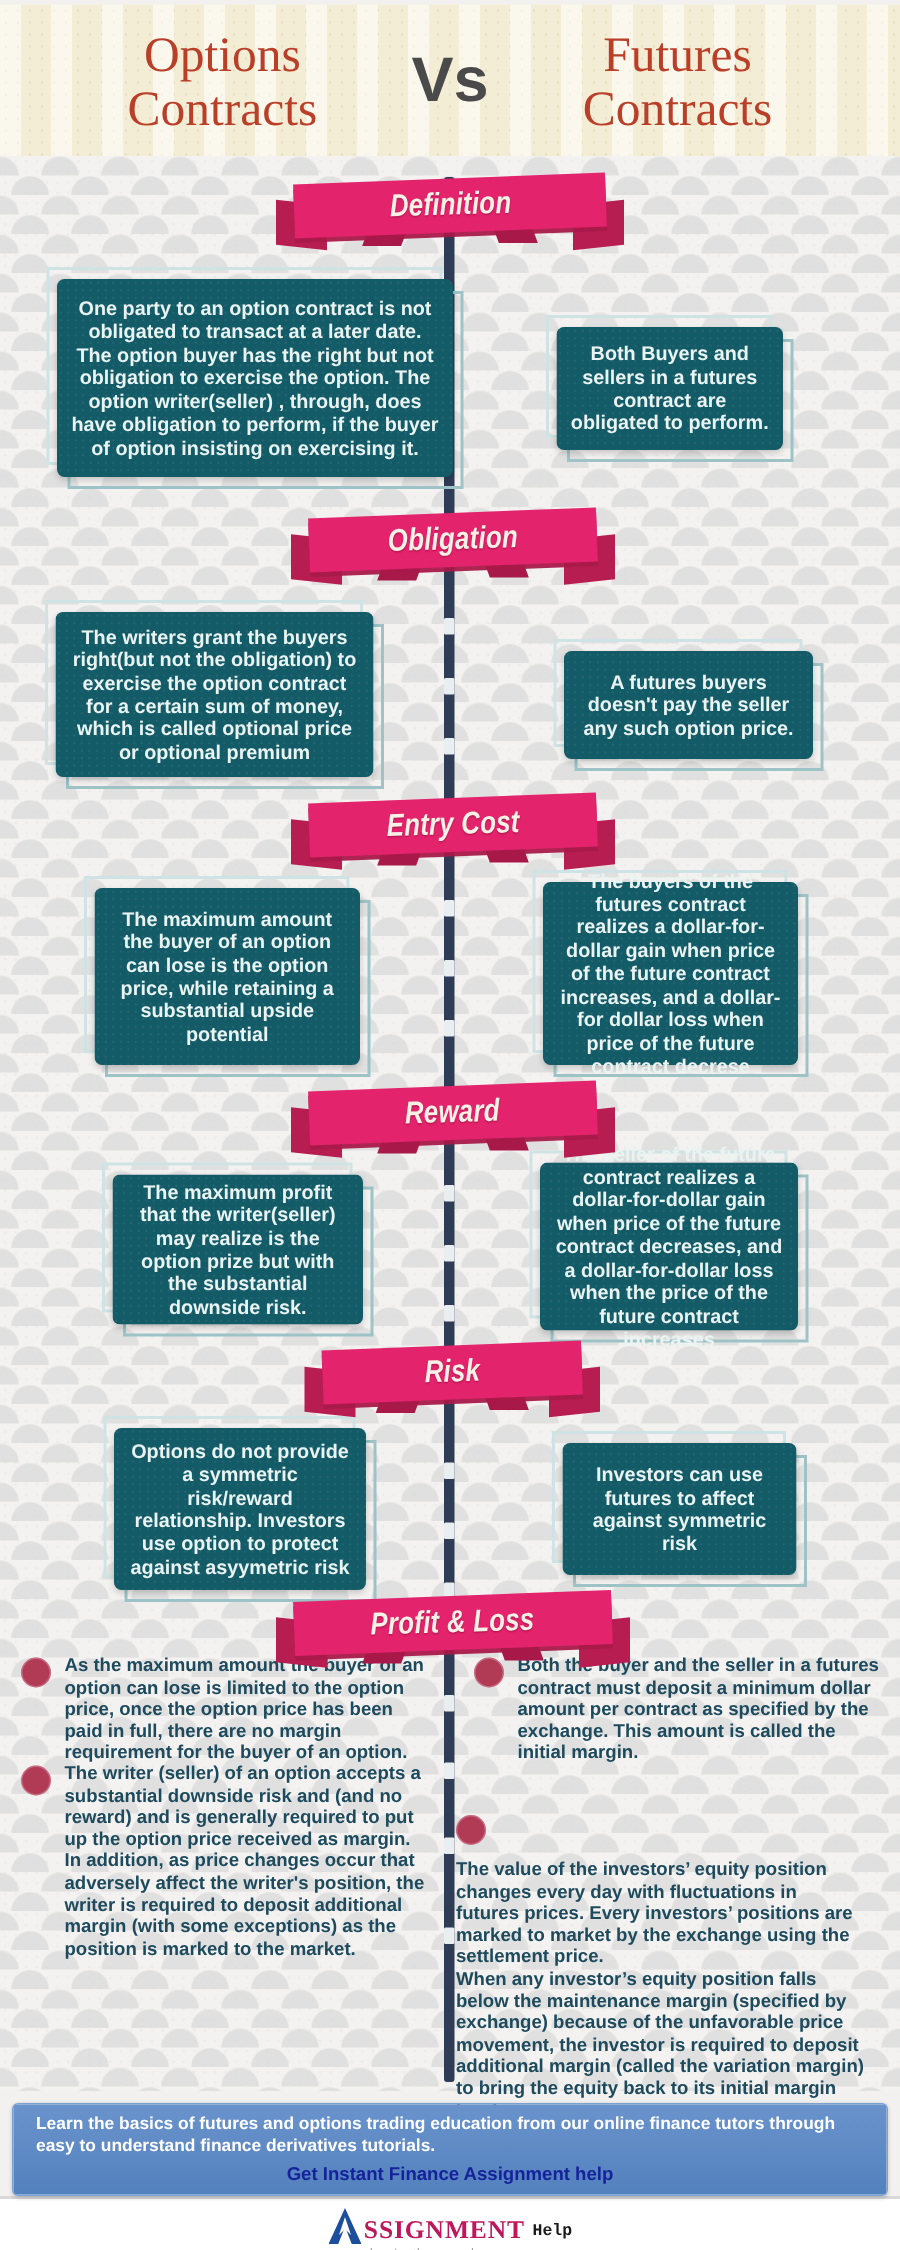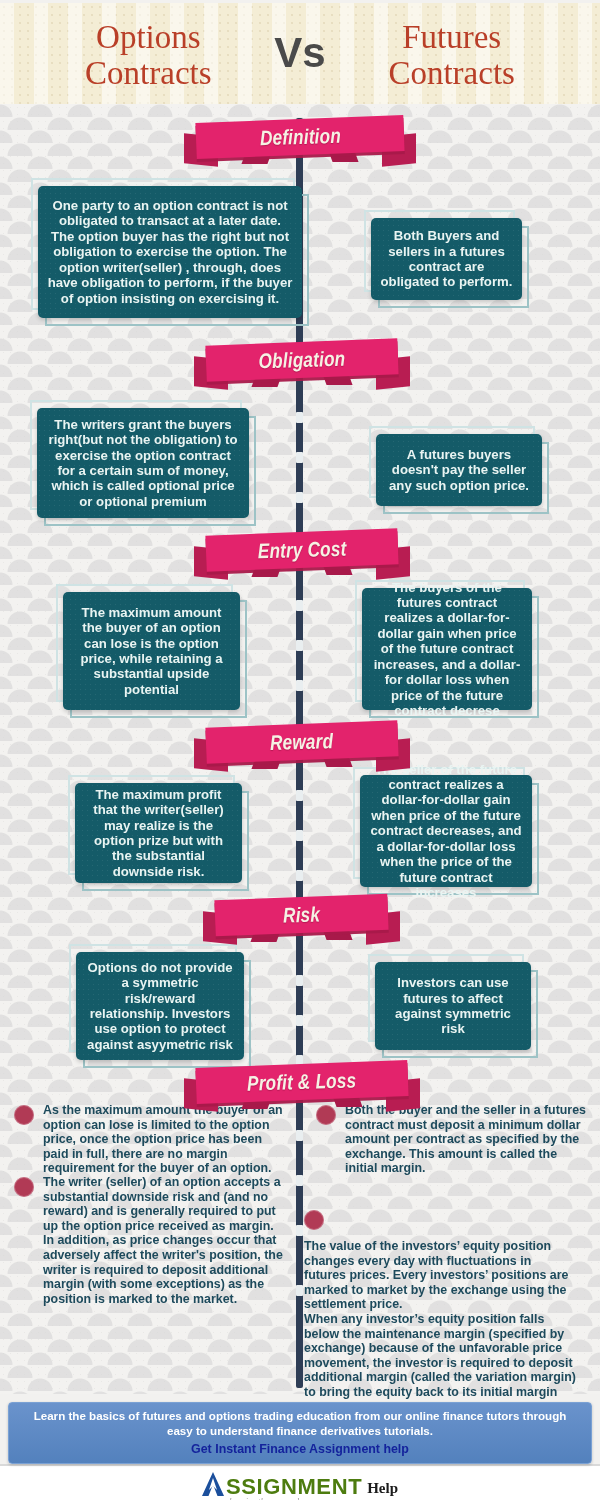--- a/index.html
+++ b/index.html
@@ -136,42 +136,42 @@
     position:absolute; left:8px; top:1402px; width:584px; height:62px;
     background:linear-gradient(#6a93cc,#5381bd);
     border:1px solid #7aa1d4;
     border-radius:4px;
     display:flex; flex-direction:column; align-items:center; justify-content:center;
     z-index:6;
     box-shadow:0 1px 3px rgba(0,0,0,0.2);
   }
   #footer-band .f1 {
     color:#ffffff; font-weight:bold; font-size:11.6px; line-height:14.6px;
-    text-align:center; width:552px;
+    text-align:left; width:552px;
   }
   #footer-band .f2 {
     color:#14239c; font-weight:bold; font-size:12.4px; line-height:16px;
     margin-top:2px;
   }
   #footer-white {
     position:absolute; left:0; top:1466px; width:600px; height:34px; background:#ffffff; z-index:5;
   }
   #logo {
     position:absolute; left:0; top:1468px; width:600px; height:32px;
     display:flex; align-items:center; justify-content:center; z-index:7;
   }
   #logo .logo-inner { display:flex; align-items:flex-end; gap:2px; position:relative; }
   #logo .a-mark { width:22px; height:24px; position:relative; }
   #logo .logo-word {
-    font-family:Liberation Sans, sans-serif; font-weight:bold;
-    font-size:22px; letter-spacing:0.6px; color:#4d7c0f; line-height:18px;
+    font-family:Liberation Serif, serif; font-weight:bold;
+    font-size:17px; letter-spacing:0.6px; color:#be185d; line-height:18px;
   }
   #logo .logo-help {
-    font-family:Liberation Serif, serif; font-weight:bold;
-    font-size:15px; color:#1b1b1b; line-height:12px; margin-left:3px; margin-bottom:2px;
+    font-family:Liberation Mono, monospace; font-weight:bold;
+    font-size:11px; color:#1b1b1b; line-height:12px; margin-left:3px; margin-bottom:2px;
   }
   #logo .logo-tag {
     position:absolute; left:24px; bottom:-10px;
     font-family:"Liberation Serif", serif; font-style:italic;
     font-size:7.5px; color:#8b8b8b; letter-spacing:0.3px;
   }
   #footer-sep {
     position:absolute; left:0; top:1464px; width:600px; height:2px;
     background:#d9d9d9; z-index:4;
   }

